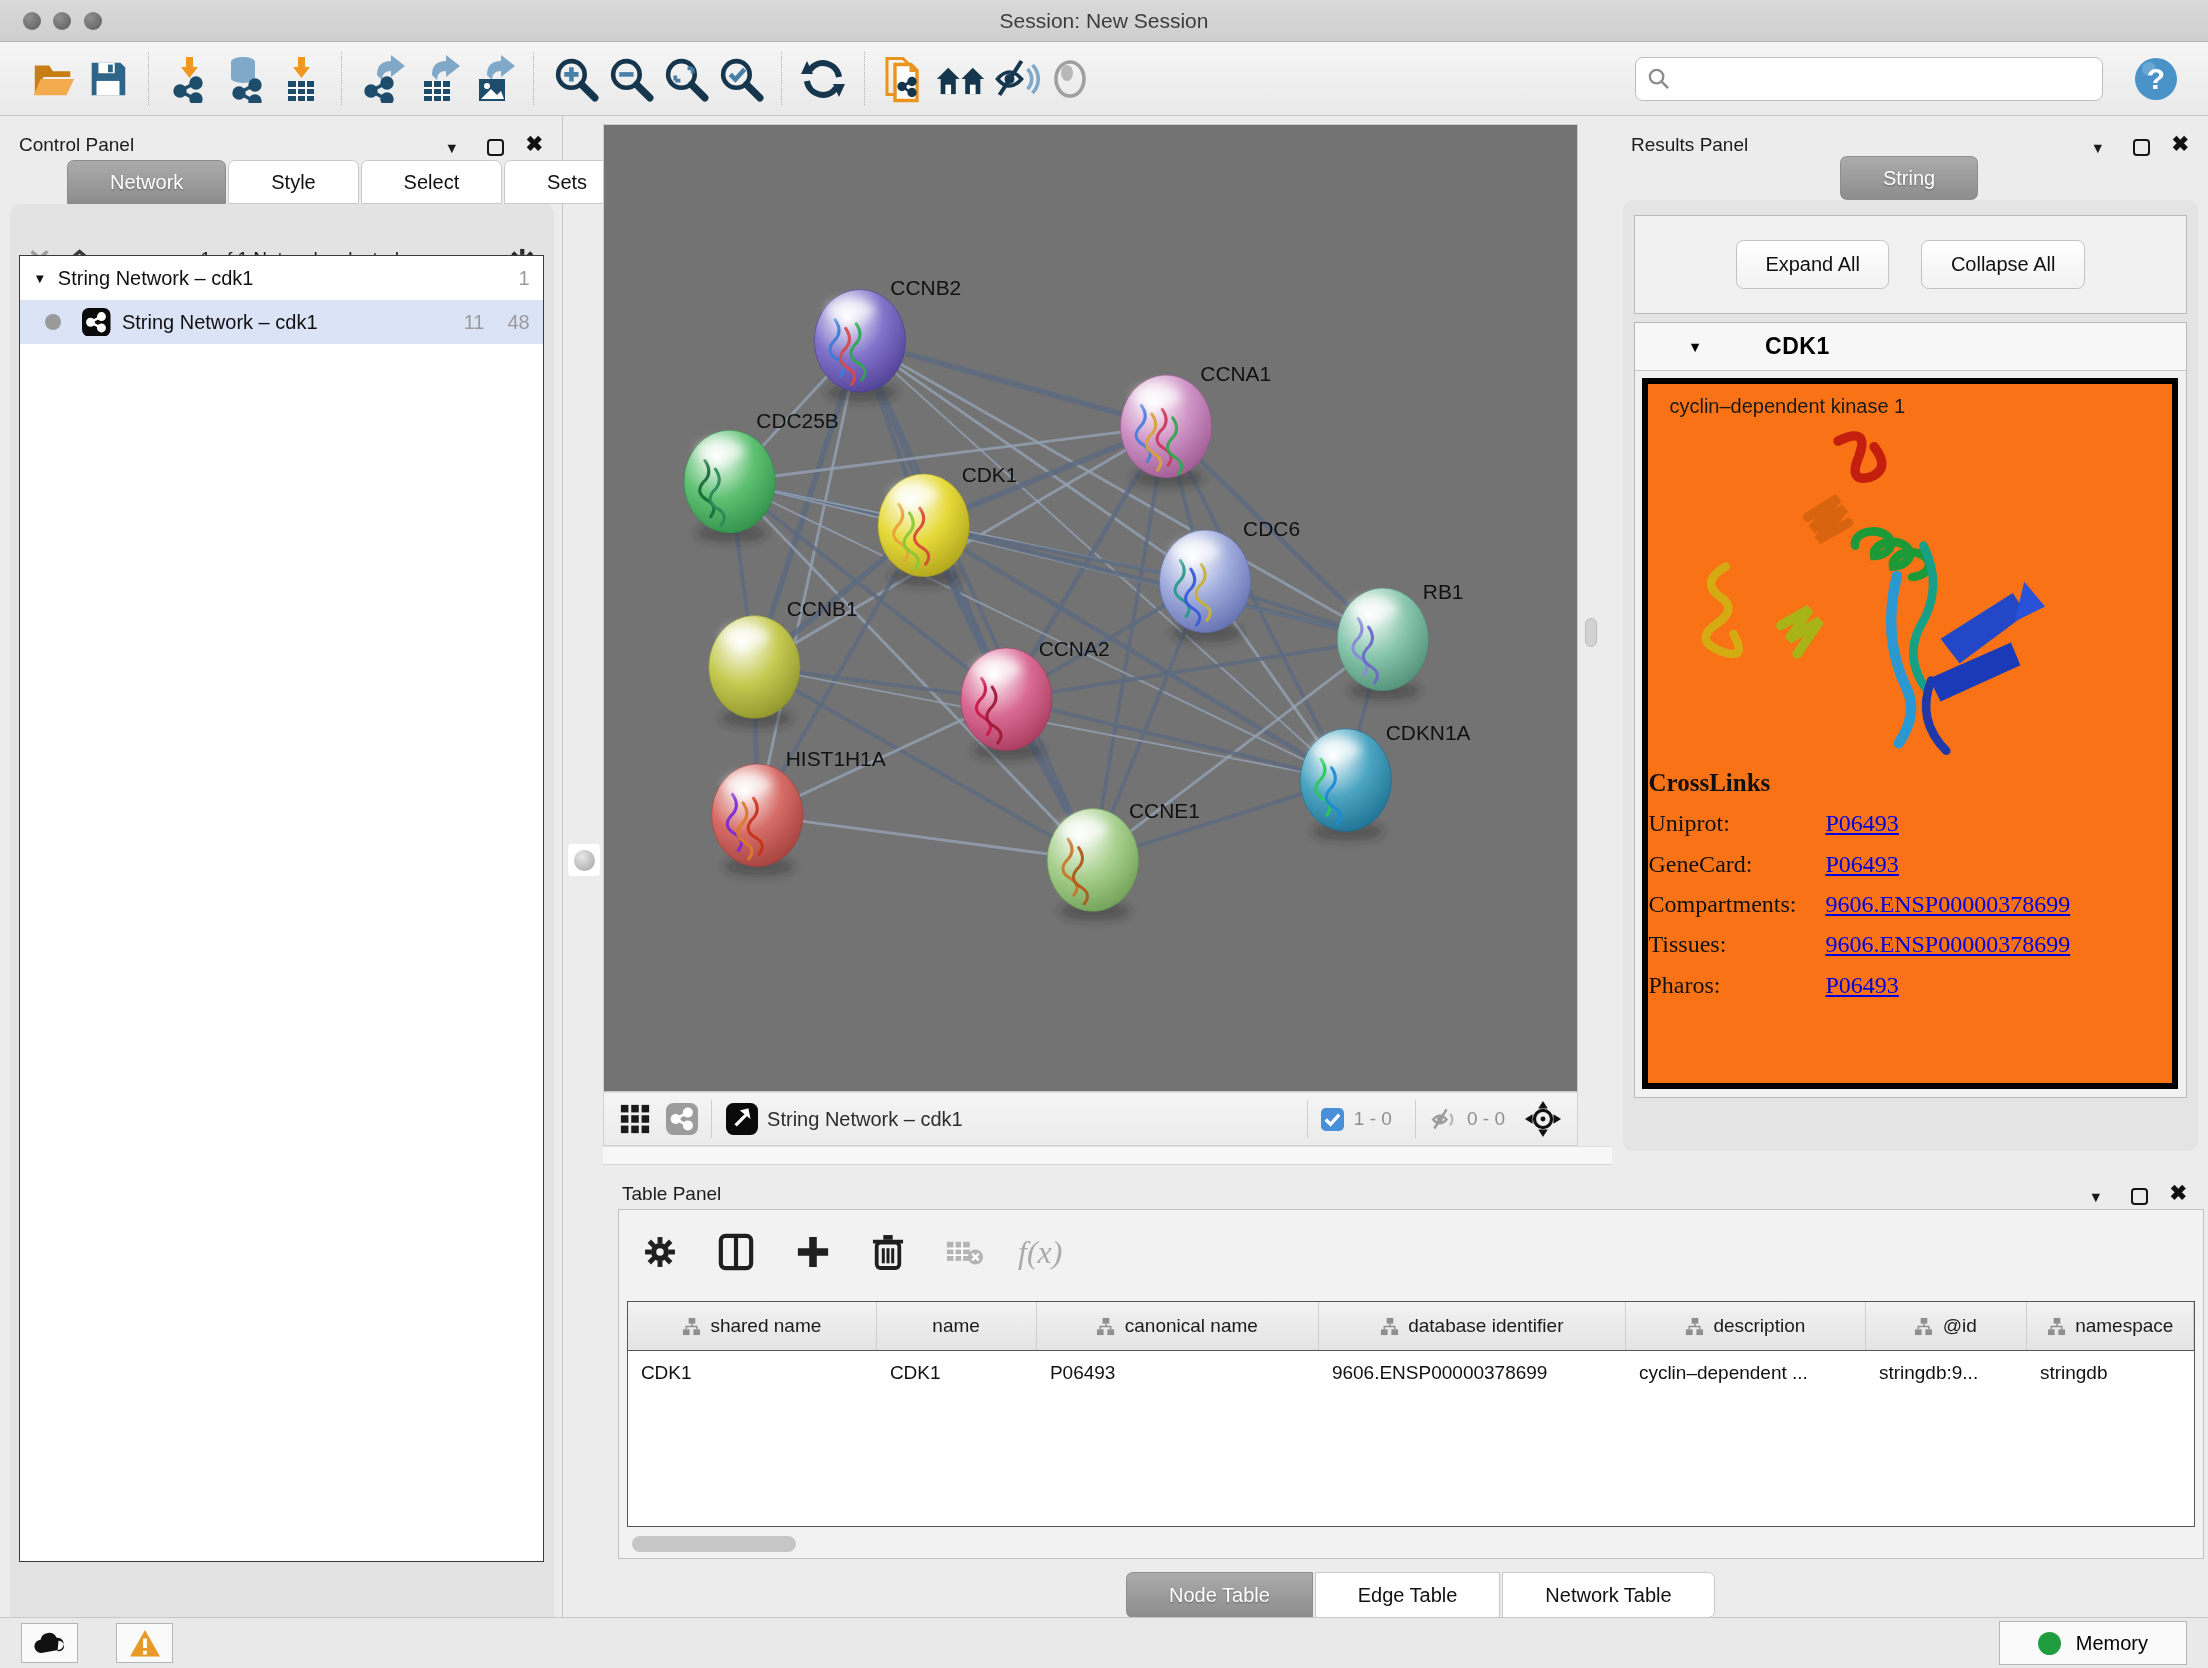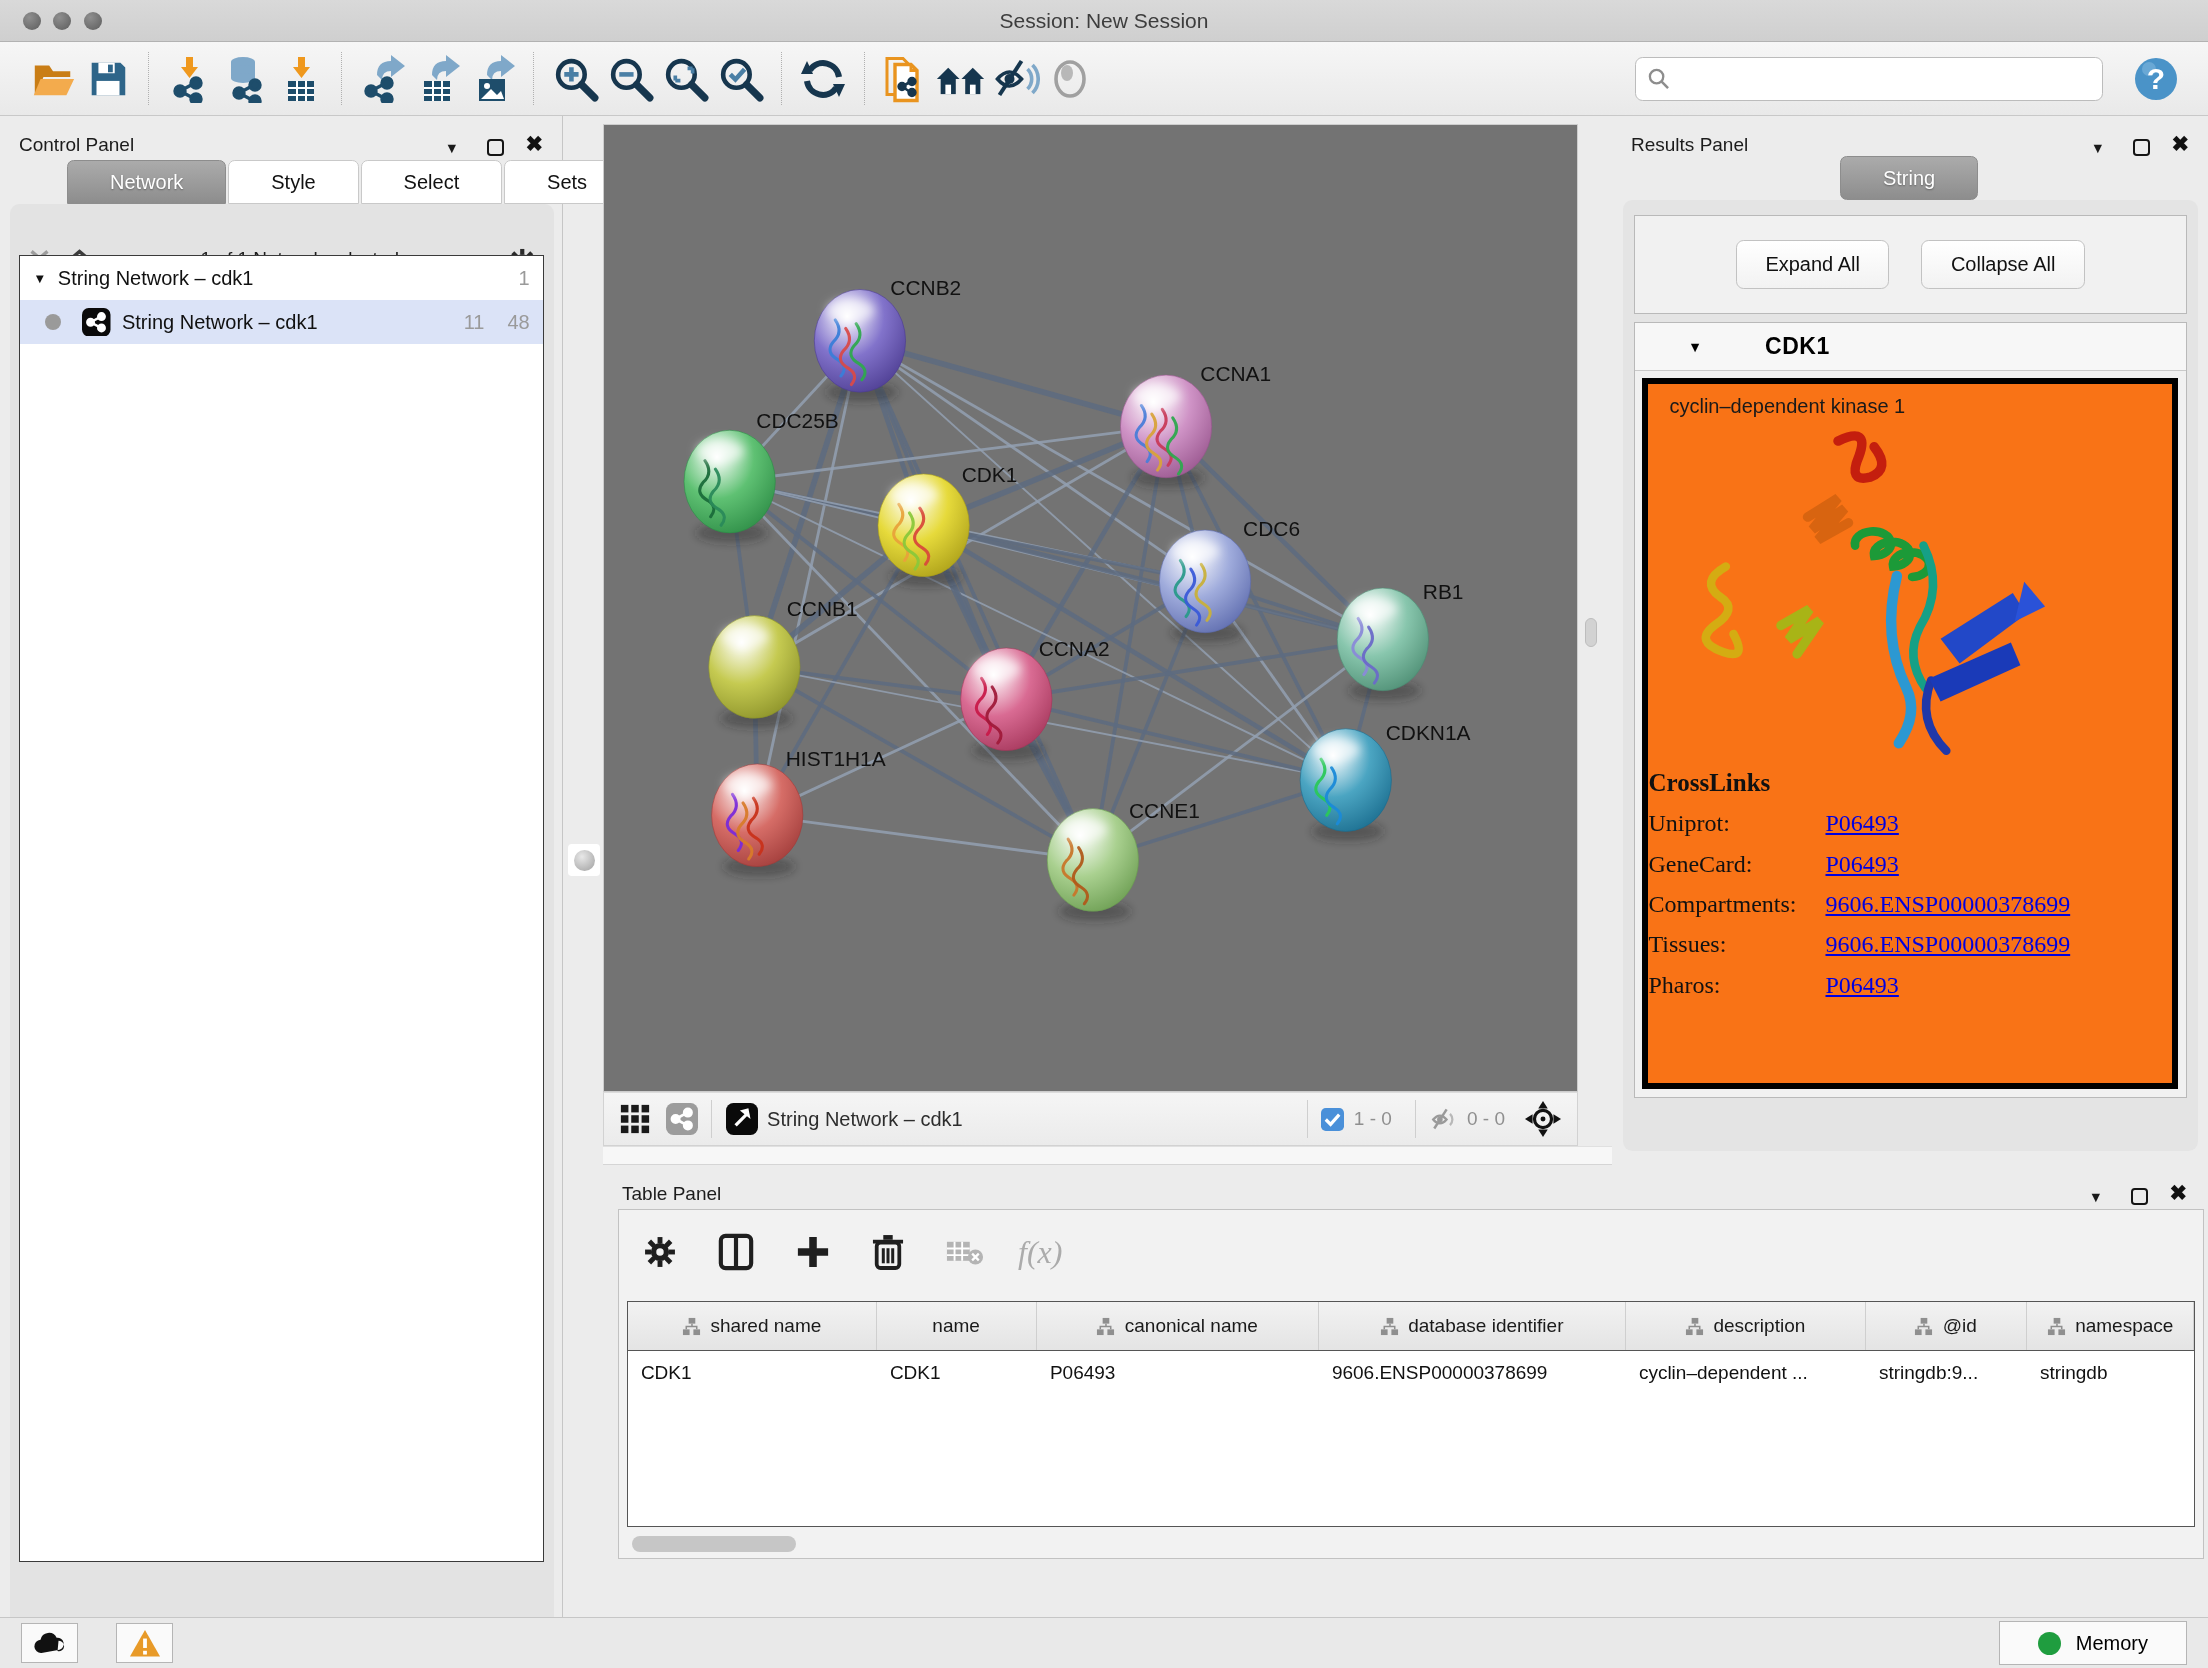--- a/index.html
+++ b/index.html
@@ -823,20 +823,31 @@
         <div class="cell">CDK1</div>
         <div class="cell">P06493</div>
         <div class="cell">9606.ENSP00000378699</div>
         <div class="cell">cyclin–dependent ...</div>
         <div class="cell">stringdb:9...</div>
         <div class="cell">stringdb</div>
       </div>
     </div>
     <div class="hscroll"></div>
   </div>
+  <div class="tp-tabs">
+    <div class="tab sel">
+        <span>Node Table</span>
+      </div>
+    <div class="tab" style="border-radius:0;">
+        <span>Edge Table</span>
+      </div>
+    <div class="tab" style="border-radius:0 6.7px 6.7px 0;">
+        <span>Network Table</span>
+      </div>
+  </div>
 </div>
 
 <div class="abs statusbar">
   <div class="sbtn">
       <svg width="36" height="27" viewBox="0 0 38 28">
         <path d="M10 24 a7 7 0 0 1 -1 -14 a9 9 0 0 1 17 -2 a6.5 6.5 0 0 1 3 12.6 z M27 22 a5.5 5.5 0 1 0 1 -10.8" fill="#111"></path>
       </svg>
     </div>
   <div class="sbtn">
       <svg width="32" height="28.5" viewBox="0 0 34 30">

